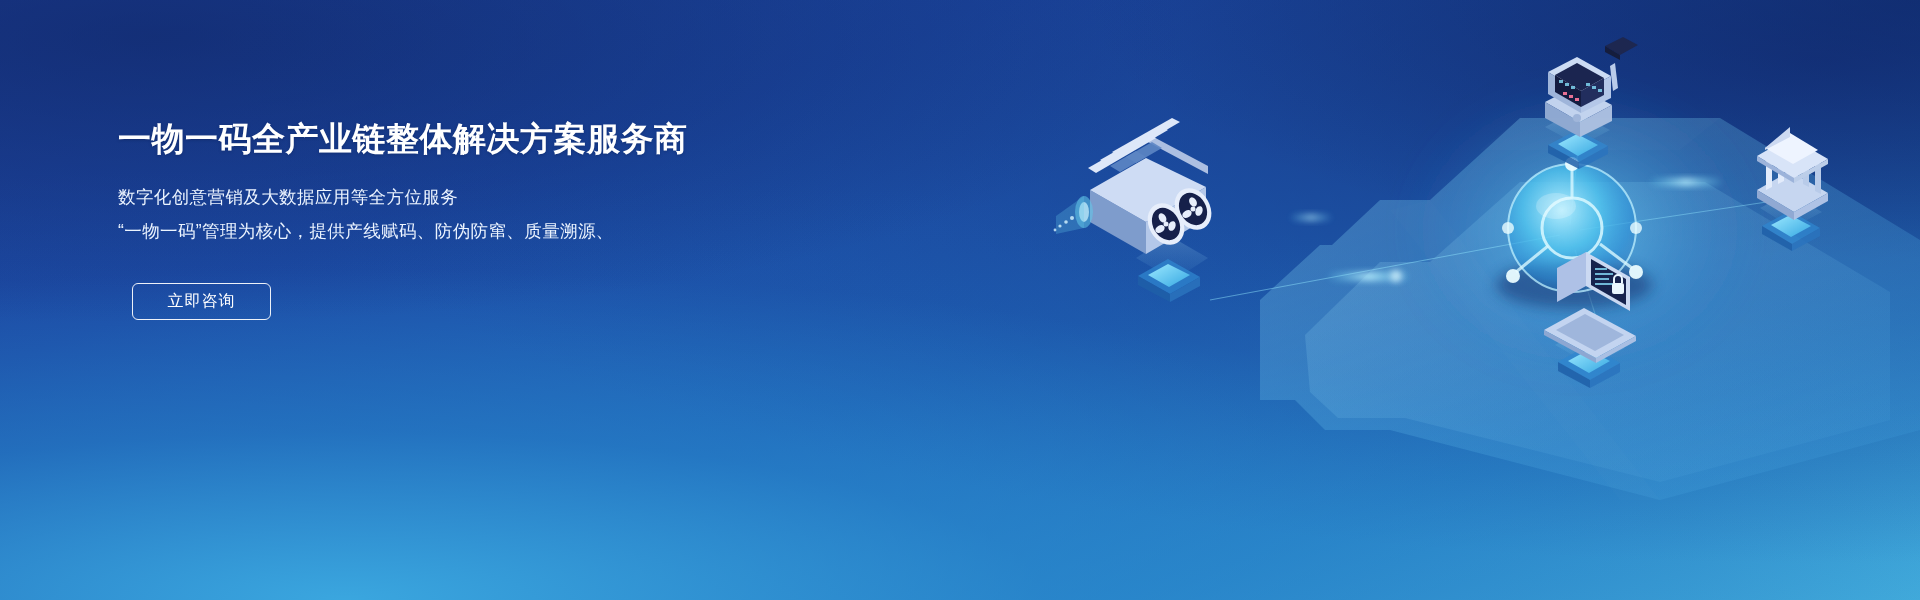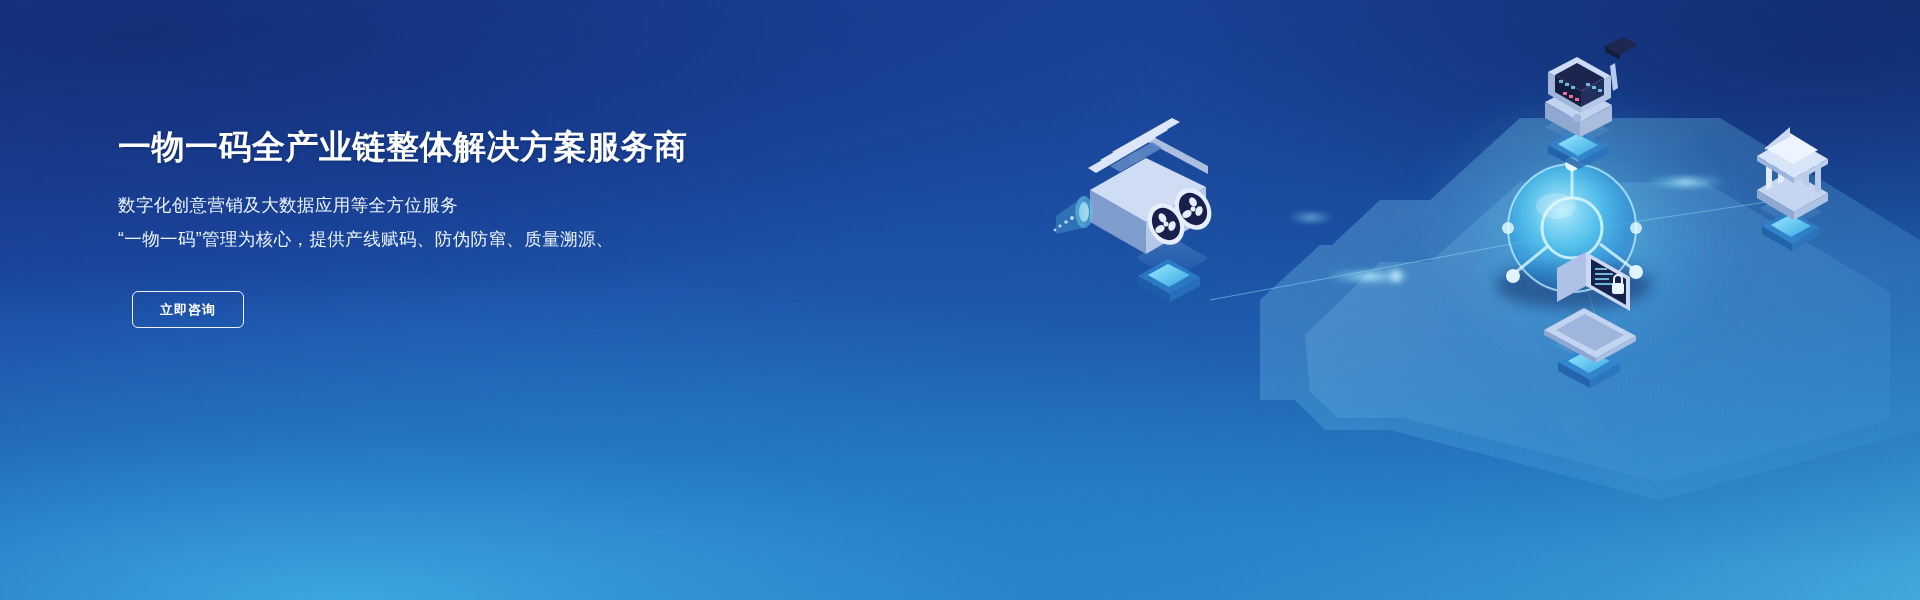--- a/index.html
+++ b/index.html
@@ -25,21 +25,21 @@
     position:absolute; inset:0;
     background:
       radial-gradient(90% 80% at 8% 6%, rgba(12,32,92,0.55) 0%, rgba(12,32,92,0.0) 60%),
       radial-gradient(70% 70% at 100% 0%, rgba(10,28,86,0.5) 0%, rgba(10,28,86,0) 62%);
     pointer-events:none;
   }
 
   
   .copy{
     position:absolute;
-    left:118px; top:124px;
+    left:118px; top:116px;
     width:660px;
   }
   .headline{
     font-size:33px;
     font-weight:bold;
     color:#ffffff;
     letter-spacing:0.5px;
     line-height:46px;
     white-space:nowrap;
     text-shadow:0 1px 3px rgba(8,26,72,0.35);
@@ -50,30 +50,29 @@
     color:#ecf4ff;
     line-height:34px;
     letter-spacing:0.4px;
     font-weight:normal;
     max-width:540px;
   }
   .cta{
     display:inline-flex;
     align-items:center; justify-content:center;
     margin-top:35px; margin-left:14px;
-    width:112px; height:37px;
+    width:139px; height:37px;
     border:1px solid rgba(255,255,255,0.92);
     border-radius:6px;
     color:#ffffff;
-    font-size:13px;
+    font-size:16px;
     letter-spacing:1px;
     background:transparent;
     cursor:pointer;
     text-decoration:none;
-    font-weight:bold;
   }
 
   
   .art{
     position:absolute;
     right:0; top:0;
     width:960px; height:600px;
     pointer-events:none;
   }
   .art svg{ display:block; width:100%; height:100%; }

